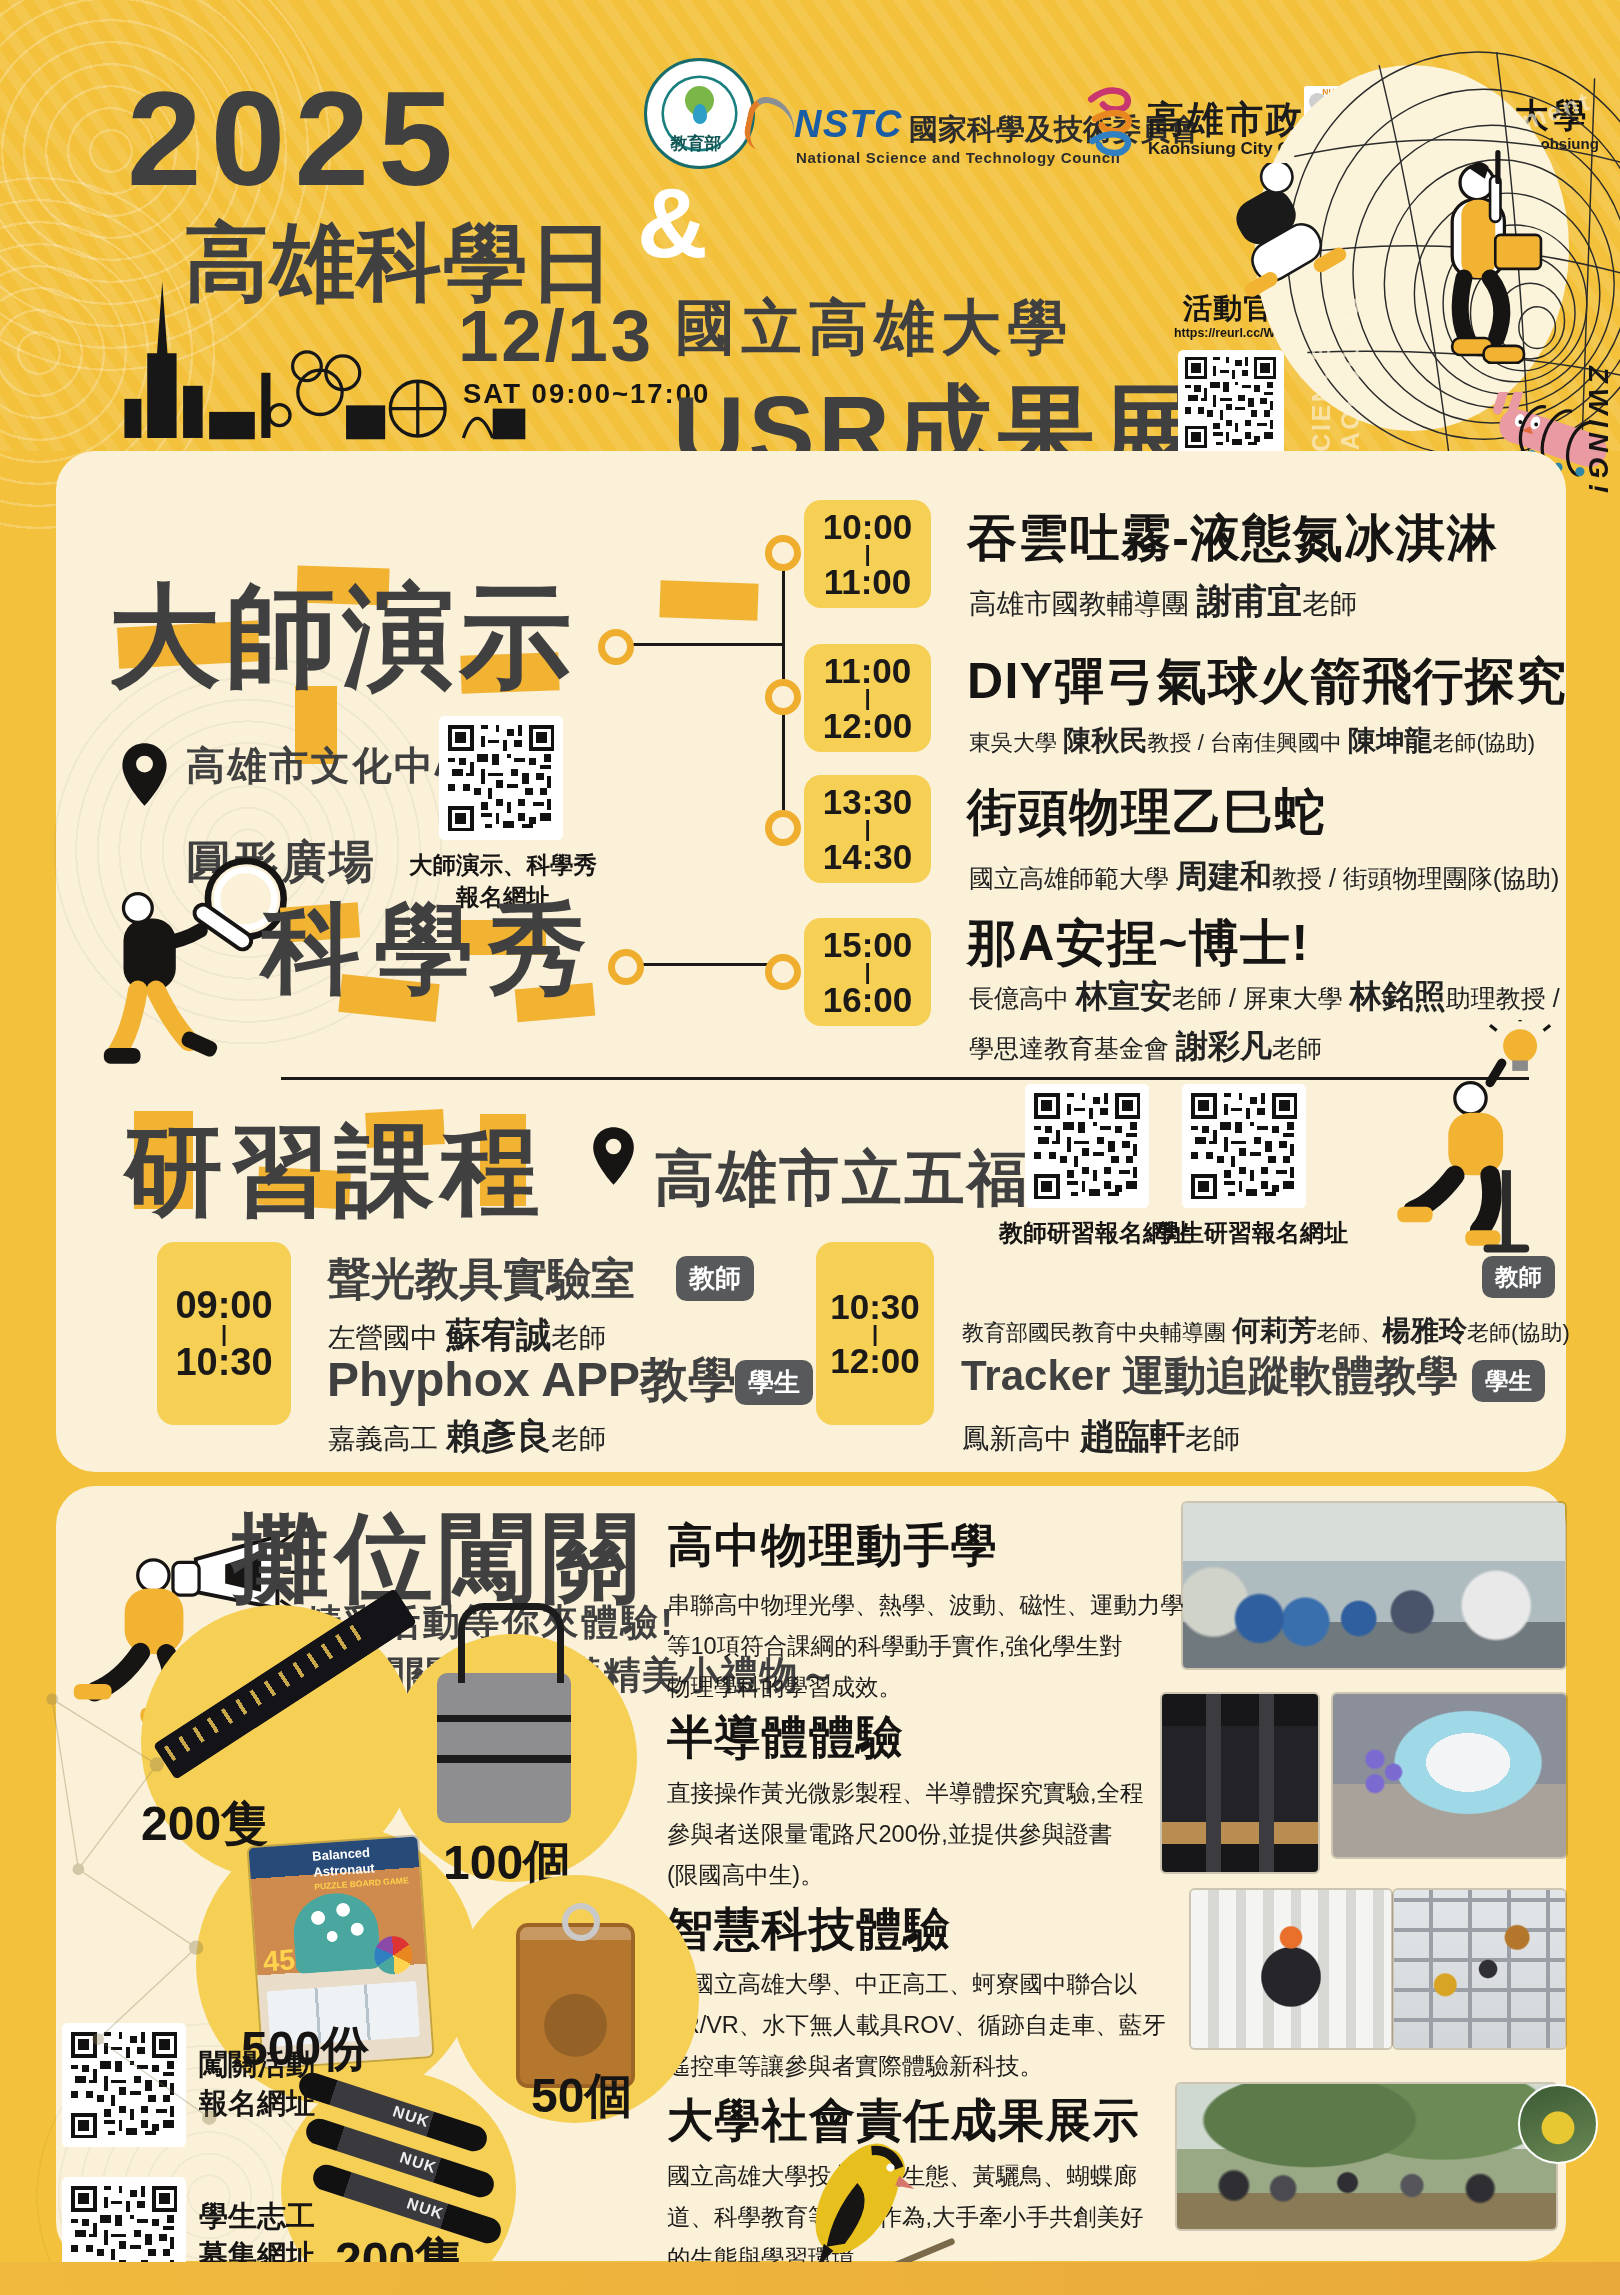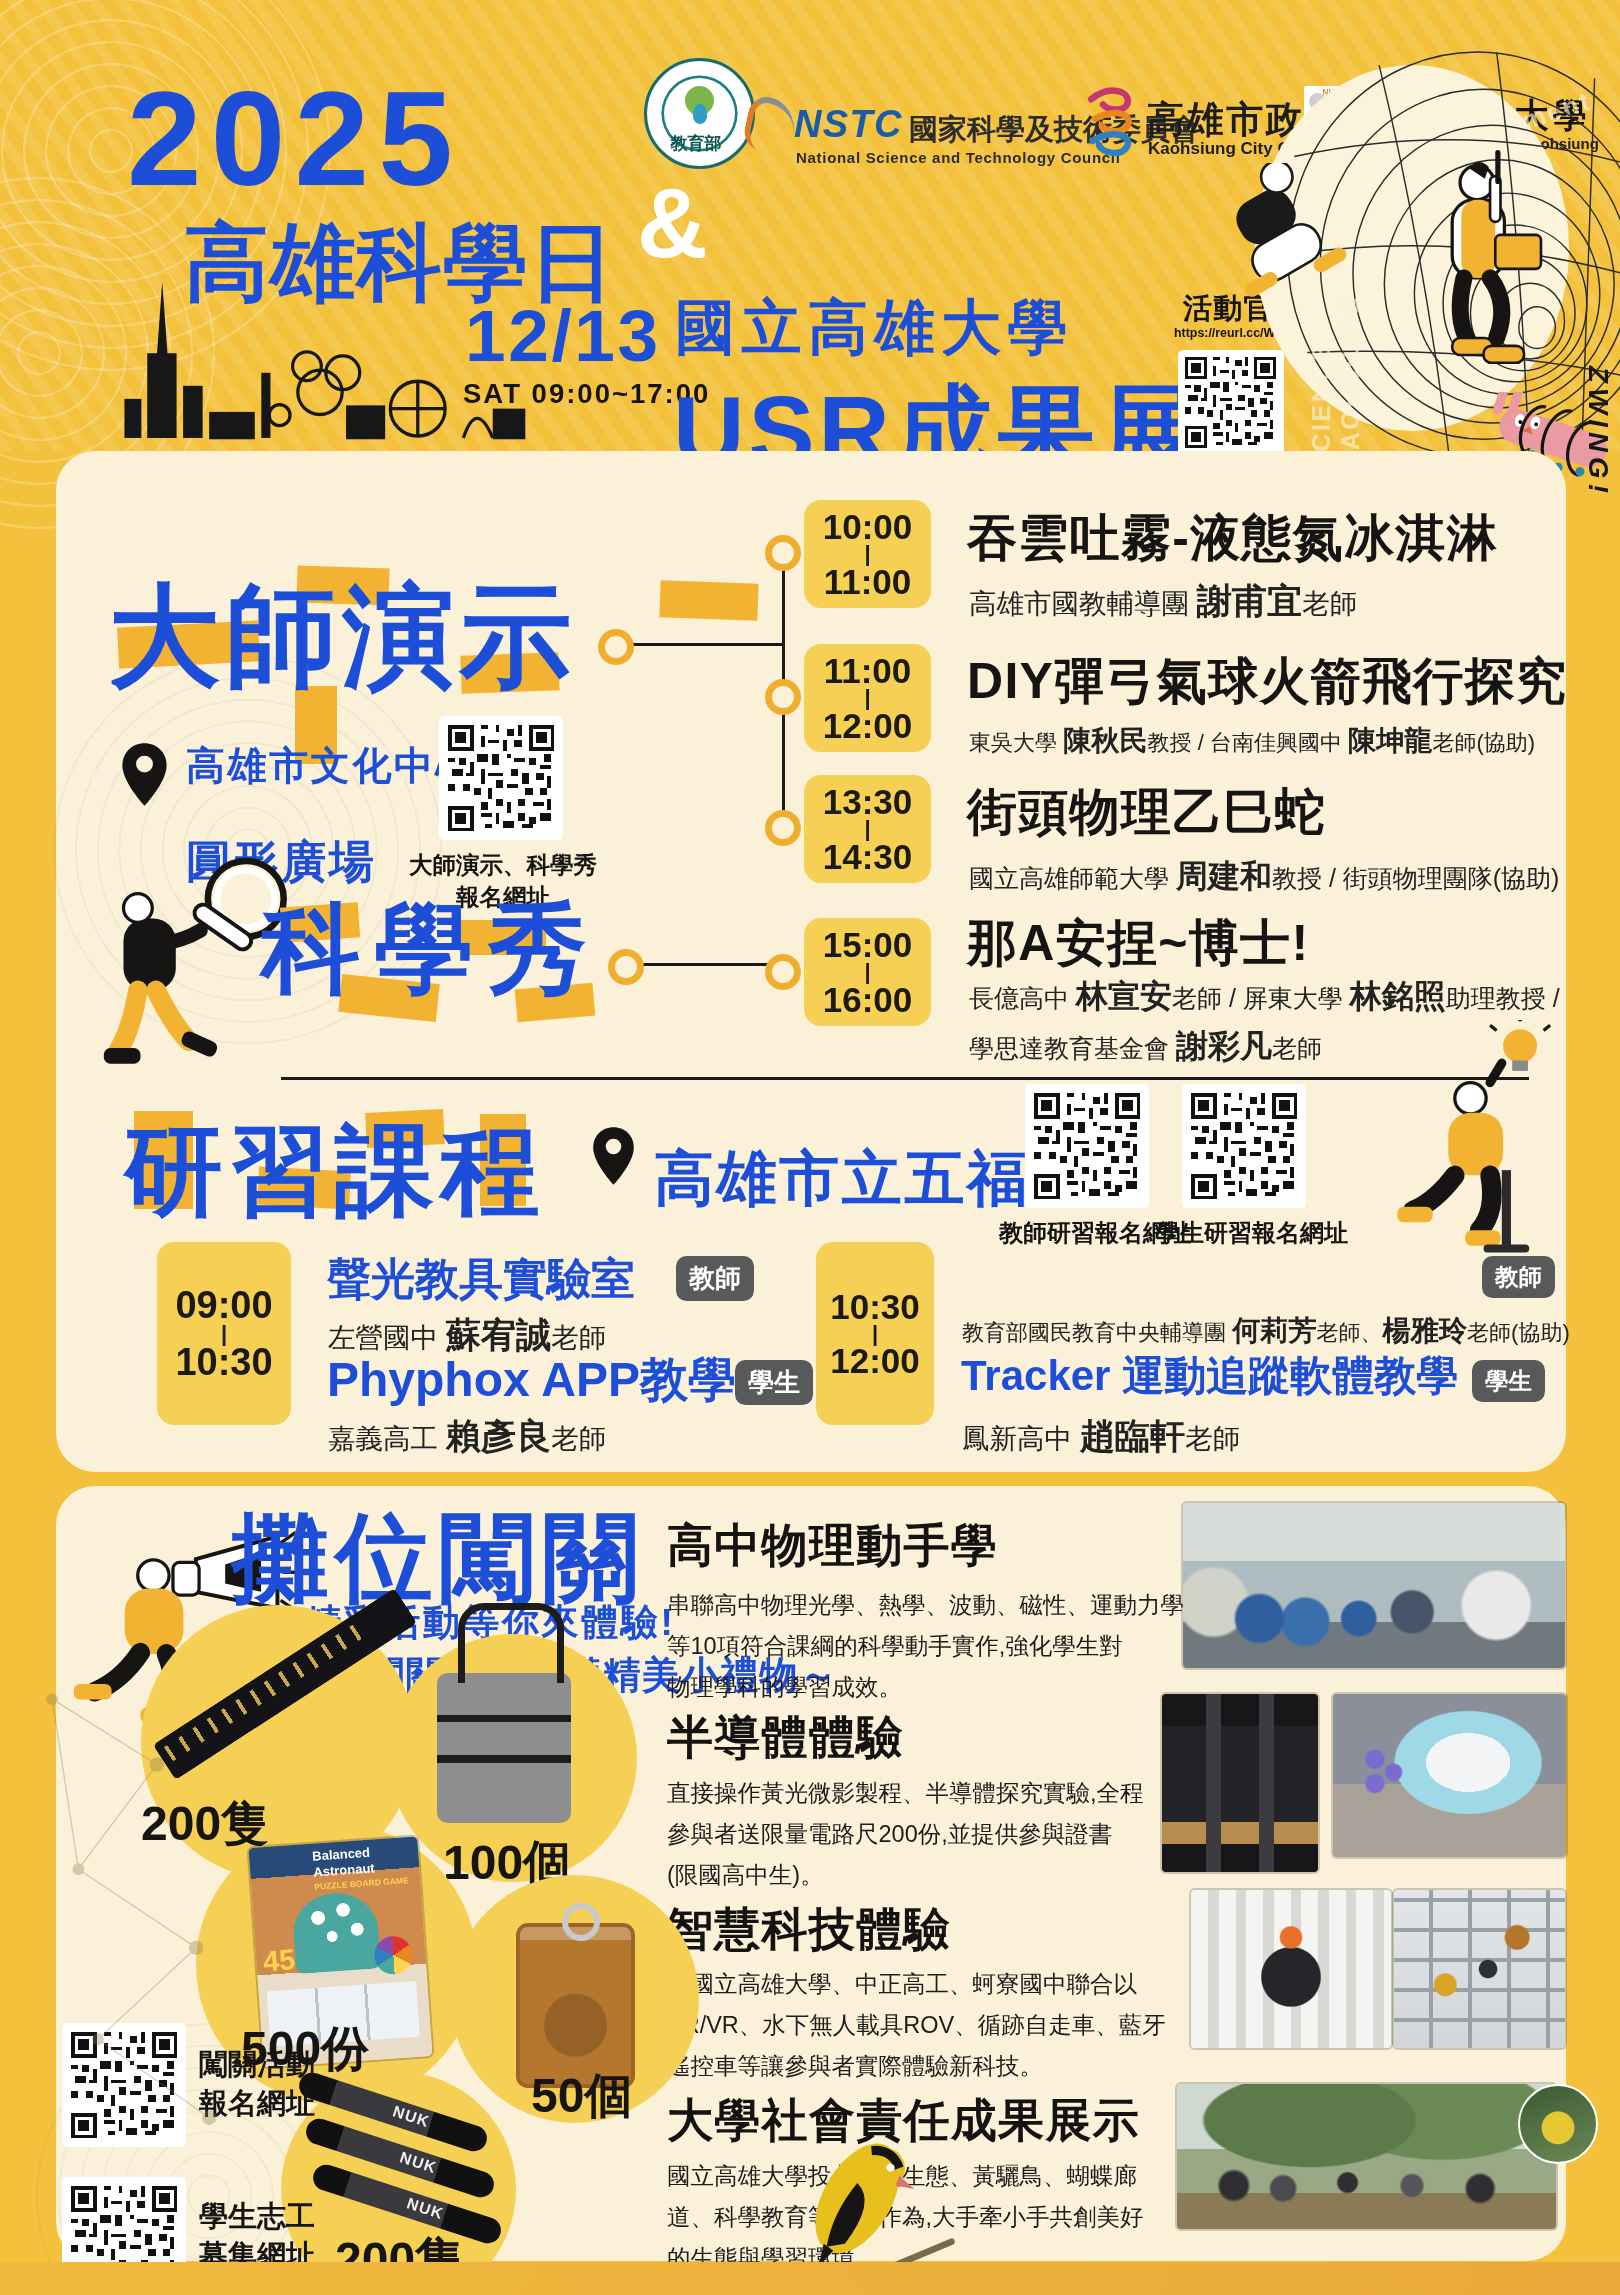--- a/index.html
+++ b/index.html
@@ -6,21 +6,21 @@
   #poster{position:relative;width:1621px;height:2295px;background:#F3C13B;overflow:hidden;
     font-family:"Liberation Sans","DejaVu Sans",sans-serif;color:#161514;}
   .abs{position:absolute;}
   
   .stripes{background:repeating-linear-gradient(55deg,rgba(255,255,255,.10) 0 10.5px,transparent 10.5px 22px);}
   .rings{background:repeating-radial-gradient(circle at 50% 50%,transparent 0 19.6px,rgba(0,0,0,.05) 19.6px 21.6px);border-radius:50%;}
   .rings-light{background:repeating-radial-gradient(circle at 50% 50%,transparent 0 19.6px,rgba(255,255,255,.22) 19.6px 22px);border-radius:50%;}
   
   .panel{position:absolute;left:56px;width:1510px;background:#FAF1D8;border-radius:39px;}
   
-  .black-title{font-weight:900;color:#1d4ed8;}
+  .black-title{font-weight:900;color:#404040;}
   .accent-bar{position:absolute;background:#F2B232;}
   
   .timebox{position:absolute;width:127px;height:108px;background:#F6CF55;border-radius:17px;
     display:flex;flex-direction:column;align-items:center;justify-content:center;
     font-weight:900;font-size:35px;line-height:1.0;color:#1b1a18;}
   .timebox .sep{font-size:22px;font-weight:700;line-height:.9;}
   .ring{position:absolute;width:22px;height:22px;border:7.2px solid #F0AE2E;border-radius:50%;background:#FAF1D8;z-index:3;}
   .hline{position:absolute;height:3.3px;background:#1b1a18;}
   .vline{position:absolute;width:3.3px;background:#1b1a18;}
   .etitle{position:absolute;font-weight:900;font-size:50px;letter-spacing:1.3px;color:#161514;white-space:nowrap;}
@@ -141,21 +141,21 @@
     <div class="abs" style="left:17px;top:19.6px;width:23.5px;height:23.5px;border-radius:50%;background:#fff;border:2.6px solid #bdbdbd;"></div>
     <div class="abs" style="left:18.3px;top:1.3px;font-size:8.5px;font-weight:700;color:#e8861f;">NUK 2000</div>
   </div>
   <div class="abs" style="left:1363px;top:93px;font-size:34px;font-weight:700;font-family:'Liberation Serif','DejaVu Serif',serif;color:#121212;letter-spacing:3.9px;">國立高雄大學</div>
   <div class="abs" style="left:1363px;top:135px;font-size:15px;font-weight:700;color:#1d1d1d;">National University of Kaohsiung</div>
   <div class="watermark" style="left:1405px;top:78px;font-size:26px;transform:rotate(-18deg);letter-spacing:2px;">USR Achievement</div>
 
   <div class="abs black-title" style="left:127px;top:62px;font-size:134px;letter-spacing:9.2px;">2025</div>
   <div class="abs black-title" style="left:184px;top:206px;font-size:85px;letter-spacing:1.3px;">高雄科學日</div>
   <div class="abs" style="left:637px;top:167px;font-size:98px;font-weight:900;color:#fff;">&amp;</div>
-  <div class="abs black-title" style="left:458px;top:294px;font-size:73px;letter-spacing:2.6px;margin-left:7px;">12/13</div>
+  <div class="abs black-title" style="left:458px;top:294px;font-size:73px;letter-spacing:2.6px;">12/13</div>
   <div class="abs" style="left:463px;top:378px;font-size:27.5px;font-weight:900;letter-spacing:2px;">SAT 09:00~17:00</div>
 
   <svg class="abs" style="left:111px;top:275px;" width="431" height="176" viewBox="0 0 660 270">
     <g fill="#171717">
       <polygon points="55,250 55,120 70,120 78,10 86,120 100,120 100,250"></polygon>
       <rect x="20" y="190" width="26" height="60"></rect>
         <rect x="110" y="170" width="30" height="80"></rect>
       <rect x="150" y="210" width="70" height="42"></rect>
         <rect x="230" y="150" width="14" height="100"></rect>
       <rect x="360" y="200" width="60" height="52"></rect>

